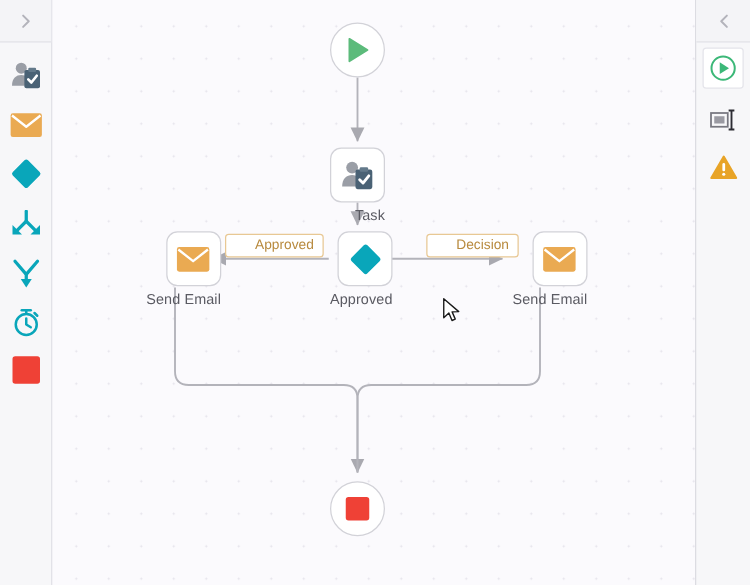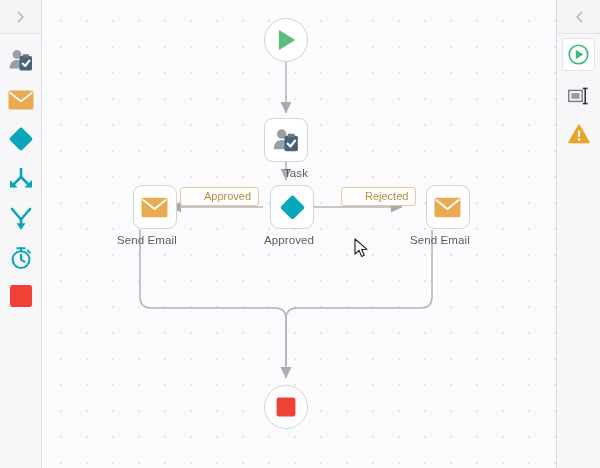--- a/index.html
+++ b/index.html
@@ -313,21 +313,21 @@
 
     <div class="node" style="left:222px; top:385px;">
       <div class="circle-node">
         <svg width="22" height="22" viewBox="0 0 22 22">
           <rect x="1.6" y="1.6" width="18.8" height="18.8" rx="2.2" fill="#ef4136"></rect>
         </svg>
       </div>
     </div>
 
     <div class="edge-label" style="left:138px; top:187px;">Approved</div>
-    <div class="edge-label" style="left:299px; top:187px;">Rejected</div>
+    <div class="edge-label" style="left:299px; top:187px;">Decision</div>
 
     <div id="mouse-cursor" style="left:312px; top:238px;">
       <svg width="16" height="22" viewBox="0 0 16 22">
         <path d="M1 1 L1 16.2 L5.1 12.4 L7.6 18.4 L10.2 17.3 L7.7 11.5 L13 11.3 Z" fill="#ffffff" stroke="#1a1a1a" stroke-width="1.1" stroke-linejoin="round"></path>
       </svg>
     </div>
 
   </div>
 
   <div id="right-panel">

